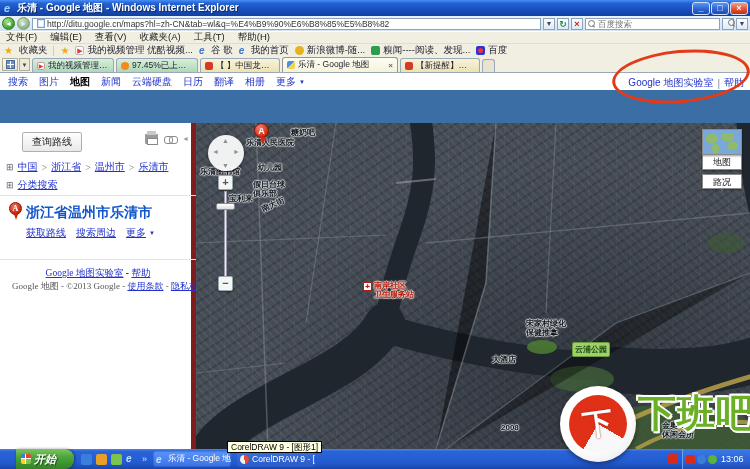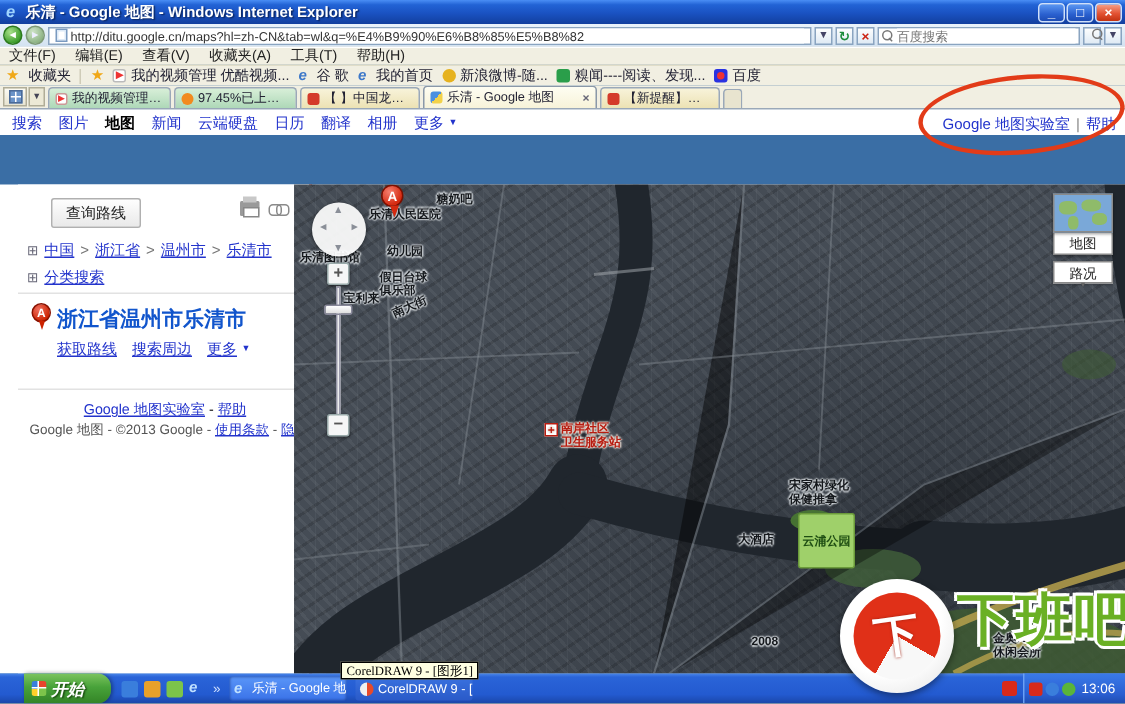--- a/index.html
+++ b/index.html
@@ -86,21 +86,21 @@
   
   .header { position:absolute; left:0; top:90px; width:750px; height:33px; background:#f3f3f3; border-bottom:1px solid #dcdcdc; z-index:20; }
   .glogo { position:absolute; left:24px; top:3px; font-family:"Liberation Serif","DejaVu Serif",serif; font-size:25px; font-weight:bold; letter-spacing:-1px; }
   .glogo span:nth-child(1){color:#4285f4} .glogo span:nth-child(2){color:#ea4335} .glogo span:nth-child(3){color:#fbbc05}
   .glogo span:nth-child(4){color:#4285f4} .glogo span:nth-child(5){color:#34a853} .glogo span:nth-child(6){color:#ea4335}
   .search-input { position:absolute; left:107px; top:6px; width:281px; height:21px; background:#fff; border:1px solid #d9d9d9; border-top-color:#c0c0c0; padding:0 6px; font-size:12px; color:#111; outline:none; font-family:"Liberation Sans","DejaVu Sans",sans-serif; }
   .search-btn { position:absolute; left:393px; top:6px; width:31px; height:21px; background:linear-gradient(#5a97fa,#4d90fe 50%,#4787ed); border:1px solid #3079ed; border-radius:2px; display:flex; align-items:center; justify-content:center; }
 
   
   .content { position:absolute; left:0; top:123px; width:750px; height:326px; background:#fff; }
-  .panel { position:absolute; left:12px; top:0; width:196px; height:326px; background:#fff; border-right:2px solid #7f1d1d; font-size:10px; }
+  .panel { position:absolute; left:0; top:0; width:196px; height:326px; background:#fff; border-right:5px solid #7f1d1d; font-size:10px;font-family:Liberation Serif, serif; }
   .btn-directions { position:absolute; left:22px; top:9px; padding:2px 9px; font-size:10px; color:#222;
     background:linear-gradient(#fefefe,#e9e9e9); border:1px solid #b0b0b0; border-radius:2px; }
   .panel-tools { position:absolute; right:14px; top:11px; display:flex; gap:6px; align-items:center; }
   .printer-ico { width:13px; height:10px; position:relative; background:#9a9a9a; border-radius:1px; }
   .printer-ico::before { content:""; position:absolute; left:2px; top:-3px; width:9px; height:4px; background:#c8c8c8; }
   .printer-ico::after { content:""; position:absolute; left:2px; top:4px; width:9px; height:5px; background:#fff; border:1px solid #888; }
   .link-ico { width:13px; height:7px; position:relative; }
   .link-ico::before,.link-ico::after { content:""; position:absolute; top:0; width:7px; height:6px; border:1.6px solid #8a8a8a; border-radius:3px; }
   .link-ico::before{left:0} .link-ico::after{left:5px}
   .collapse-arrow { position:absolute; right:2px; top:12px; color:#99a; font-size:7px; }
@@ -126,40 +126,40 @@
       repeating-linear-gradient(47deg, rgba(255,255,255,.05) 0 2px, transparent 2px 6px),
       repeating-linear-gradient(-33deg, rgba(0,0,0,.14) 0 2px, transparent 2px 9px),
       repeating-linear-gradient(90deg, rgba(180,190,200,.06) 0 1px, transparent 1px 14px),
       #454c55; }
   .map svg { position:absolute; left:0; top:0; }
   .mlabel { position:absolute; color:#15181c; font-size:8px; line-height:9px; font-weight:bold;
     text-shadow:1px 0 1px #cfd4d8,-1px 0 1px #cfd4d8,0 1px 1px #cfd4d8,0 -1px 1px #cfd4d8; white-space:nowrap; }
   .mlabel span { display:block; }
   .mlabel.red { color:#b81c10; text-shadow:1px 0 1px #e8d8d0,-1px 0 1px #e8d8d0,0 1px 1px #e8d8d0,0 -1px 1px #e8d8d0; }
   .redcross { position:absolute; left:-11px; top:1px; width:9px; height:9px; background:#fff; border:1px solid #b81c10; color:#b81c10; font-size:8px; line-height:7px; text-align:center; font-weight:bold; }
-  .chip { position:absolute; background:#9fd06a; color:#1e4d12; border:1px solid #6a9a3a; border-radius:2px; font-size:8px; line-height:9px; padding:13px 2px; font-weight:bold; }
+  .chip { position:absolute; background:#9fd06a; color:#1e4d12; border:1px solid #6a9a3a; border-radius:2px; font-size:8px; line-height:9px; padding:2px 2px; font-weight:bold;margin-left:40px; }
   .rot { transform:rotate(-24deg); }
   .map-marker { position:absolute; left:58px; top:0; width:15px; height:15px; background:radial-gradient(circle at 35% 30%,#f58070,#d52a10 70%); border:1px solid #7a1000; border-radius:50%; color:#fff; font-weight:bold; font-size:9px; text-align:center; line-height:14px; z-index:5; }
   .map-marker::after { content:""; position:absolute; left:4.5px; top:13px; border:3px solid transparent; border-top:8px solid #d52a10; }
   .pan-ctl { position:absolute; left:12px; top:12px; width:36px; height:36px; border-radius:50%; background:rgba(255,255,255,.92); box-shadow:0 1px 3px rgba(0,0,0,.5); z-index:6; }
   .pan-ctl span { position:absolute; color:#8a8f98; font-size:7px; }
   .pan-up{left:14px;top:2px} .pan-down{left:14px;bottom:2px} .pan-left{left:4px;top:13px} .pan-right{right:4px;top:13px}
   .zoom-btn { position:absolute; left:22px; width:15px; height:15px; background:rgba(255,255,255,.95); border:1px solid #9aa; border-radius:2px;
     text-align:center; line-height:13px; font-size:11px; font-weight:bold; color:#555; z-index:6; box-shadow:0 1px 2px rgba(0,0,0,.4); }
   .zoom-track { position:absolute; left:28px; top:68px; width:3px; height:86px; background:rgba(255,255,255,.9); border:1px solid #99a; z-index:6; }
   .zoom-handle { position:absolute; left:20px; top:80px; width:19px; height:7px; background:linear-gradient(#fff,#ddd); border:1px solid #889; border-radius:2px; z-index:7; }
   .maptype { position:absolute; right:8px; top:6px; width:40px; z-index:6; }
   .mt-thumb { width:40px; height:26px; border:1px solid #8a8a8a; background:#7aa8d8; position:relative; overflow:hidden; box-shadow:0 1px 2px rgba(0,0,0,.4); }
   .mt-thumb i { position:absolute; background:#8fbb6a; border-radius:40%; }
   .mt-btn { width:40px; height:15px; background:#fff; border:1px solid #8a8a8a; border-top:none; text-align:center; font-size:9px; line-height:14px; color:#222; box-shadow:0 1px 2px rgba(0,0,0,.35); }
   .mt-btn.gap { margin-top:4px; border-top:1px solid #8a8a8a; }
   .mt-caret { display:block; font-size:5px; line-height:3px; color:#666; }
 
   
-  .tooltip { position:absolute; left:227px; top:441px; height:12px; background:#ffffe1; border:1px solid #000; font-size:8.5px; line-height:10px; padding:0 3px; z-index:40; color:#000; white-space:nowrap;font-family:Liberation Serif, serif; }
+  .tooltip { position:absolute; left:227px; top:441px; height:12px; background:#ffffe1; border:1px solid #000; font-size:8.5px; line-height:10px; padding:0 3px; z-index:40; color:#000; white-space:nowrap; }
   .taskbar { position:absolute; left:0; top:449px; width:750px; height:20px;
     background:linear-gradient(#4a86e8 0%,#2a64d8 12%,#235ad0 70%,#1a46a8 100%); z-index:30; display:flex; align-items:center; }
   .start-btn { width:58px; height:20px; border-radius:0 9px 9px 0;
     background:linear-gradient(#7cc45e 0%,#48a23a 45%,#338426 100%); box-shadow:1px 0 3px rgba(0,0,0,.4);
     display:flex; align-items:center; gap:3px; padding-left:5px;margin-left:16px; }
   .flag { width:10px; height:10px; border-radius:2px; background:
      linear-gradient(#fff,#fff) 50% 0/1.4px 100% no-repeat,
      linear-gradient(#fff,#fff) 0 50%/100% 1.4px no-repeat,
      conic-gradient(#e8452c 0 25%, #7cc44a 25% 50%, #ffd02a 50% 75%, #3a7edc 75%); }
   .start-label { color:#fff; font-size:11px; font-weight:bold; font-style:italic; text-shadow:1px 1px 1px #1a4a10; }

